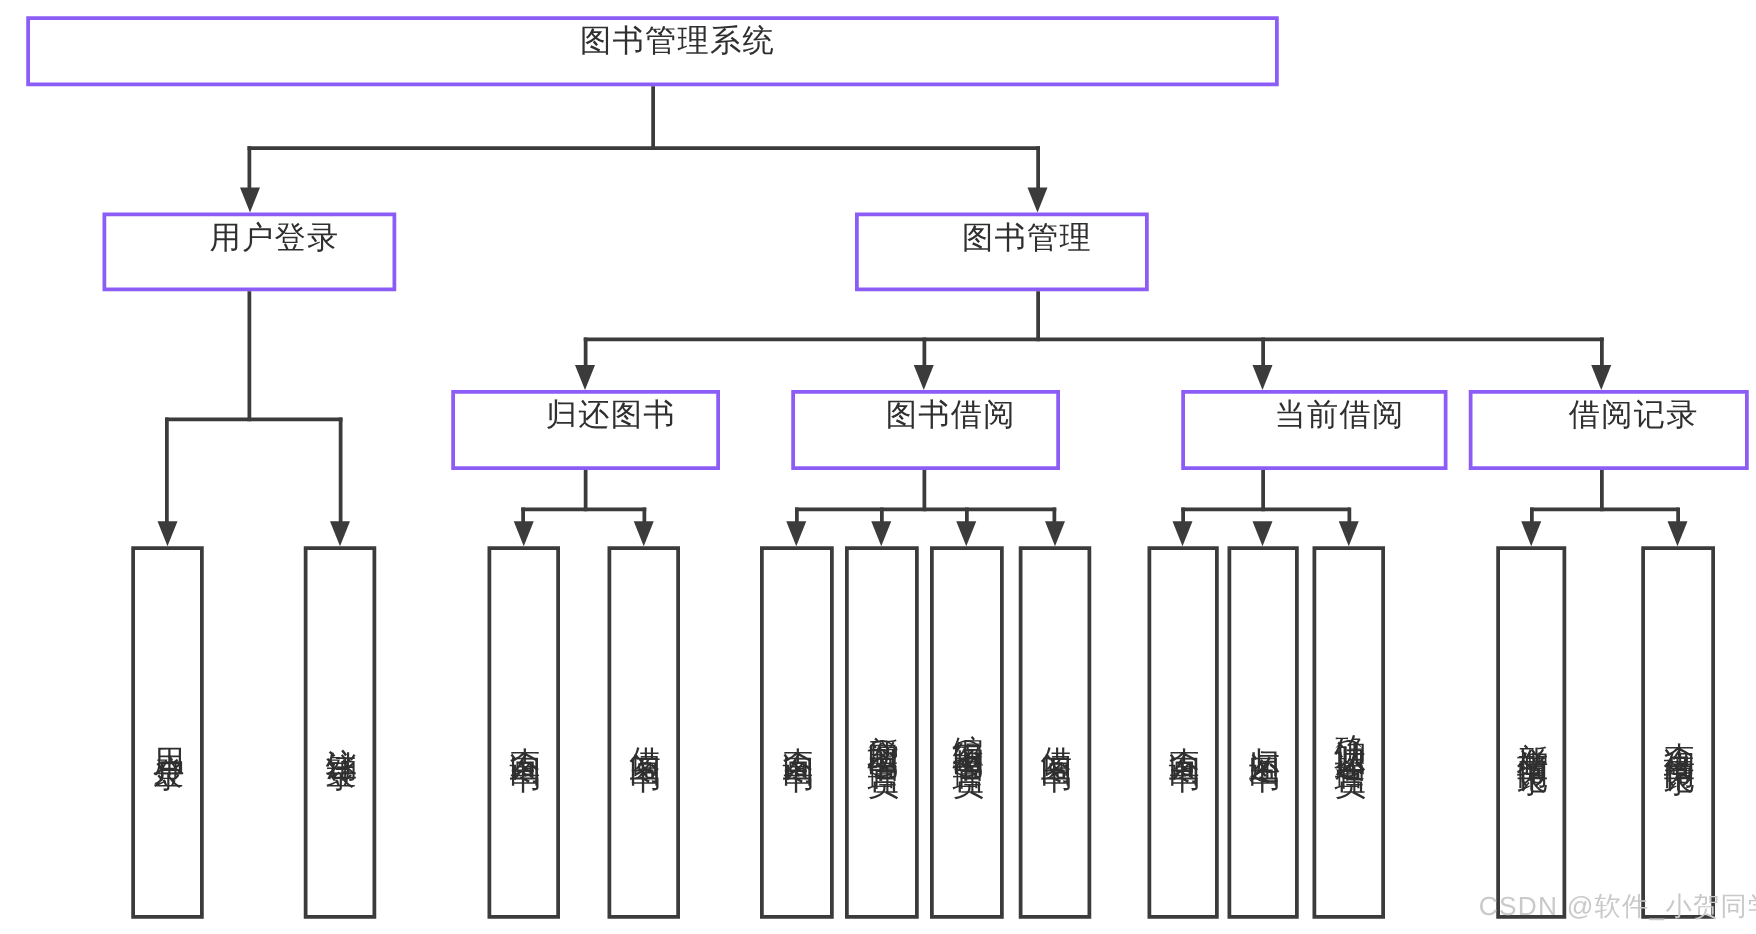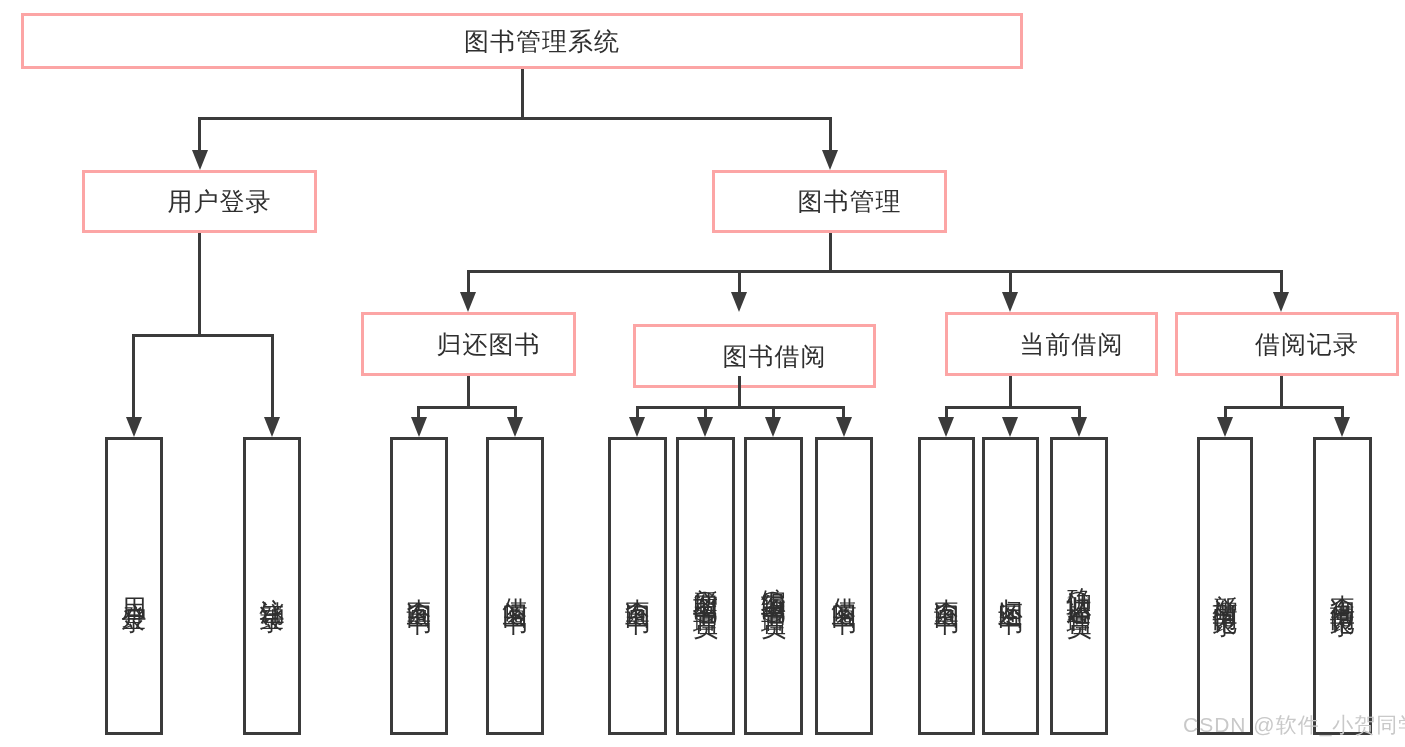--- a/index.html
+++ b/index.html
@@ -7,23 +7,23 @@
     position:relative;
     width:1405px;height:747px;
     background:#ffffff;
     font-family:"Liberation Sans","DejaVu Sans",sans-serif;
     color:#2f2f2f;
     overflow:hidden;
   }
   .box{
     position:absolute;
     background:#ffffff;
-    border:3px solid #fca5a5;
+    border:3px solid #8b5cf6;
     box-sizing:border-box;
-    display:flex;align-items:center;justify-content:center;padding-left:40px;
+    display:flex;justify-content:center;padding-left:40px;
   }
   .hlabel{
     font-size:25px;
     letter-spacing:1px;
     white-space:nowrap;
   }
   .vbox{
     position:absolute;
     background:#ffffff;
     border:3px solid #3b3b3b;
@@ -69,21 +69,21 @@
   <div class="vline" style="left:521px;top:69px;height:51px;"></div>
   <div class="hline" style="left:198px;top:117px;width:634px;"></div>
   <div class="vline" style="left:198px;top:117px;height:35px;"></div>
   <div class="vline" style="left:829px;top:117px;height:35px;"></div>
   <div class="arrow" style="left:192px;top:150px;"></div>
   <div class="arrow" style="left:822px;top:150px;"></div>
 
   <div class="box" style="left:82px;top:170px;width:235px;height:63px;">
     <span class="hlabel">用户登录</span>
   </div>
-  <div class="box" style="left:712px;top:170px;width:235px;height:63px;">
+  <div class="box" style="left:684px;top:170px;width:235px;height:63px;">
     <span class="hlabel">图书管理</span>
   </div>
 
   <div class="vline" style="left:198px;top:233px;height:104px;"></div>
   <div class="hline" style="left:132px;top:334px;width:142px;"></div>
   <div class="vline" style="left:132px;top:334px;height:84px;"></div>
   <div class="vline" style="left:271px;top:334px;height:84px;"></div>
   <div class="arrow" style="left:126px;top:417px;"></div>
   <div class="arrow" style="left:264px;top:417px;"></div>
 
@@ -94,21 +94,21 @@
   <div class="vline" style="left:1009px;top:270px;height:23px;"></div>
   <div class="vline" style="left:1280px;top:270px;height:23px;"></div>
   <div class="arrow" style="left:460px;top:292px;"></div>
   <div class="arrow" style="left:731px;top:292px;"></div>
   <div class="arrow" style="left:1002px;top:292px;"></div>
   <div class="arrow" style="left:1273px;top:292px;"></div>
 
   <div class="box" style="left:361px;top:312px;width:215px;height:64px;">
     <span class="hlabel">归还图书</span>
   </div>
-  <div class="box" style="left:633px;top:312px;width:243px;height:64px;margin-top:12px;">
+  <div class="box" style="left:633px;top:312px;width:215px;height:64px;">
     <span class="hlabel">图书借阅</span>
   </div>
   <div class="box" style="left:945px;top:312px;width:213px;height:64px;">
     <span class="hlabel">当前借阅</span>
   </div>
   <div class="box" style="left:1175px;top:312px;width:224px;height:64px;">
     <span class="hlabel">借阅记录</span>
   </div>
 
   <div class="vline" style="left:467px;top:376px;height:33px;"></div>

